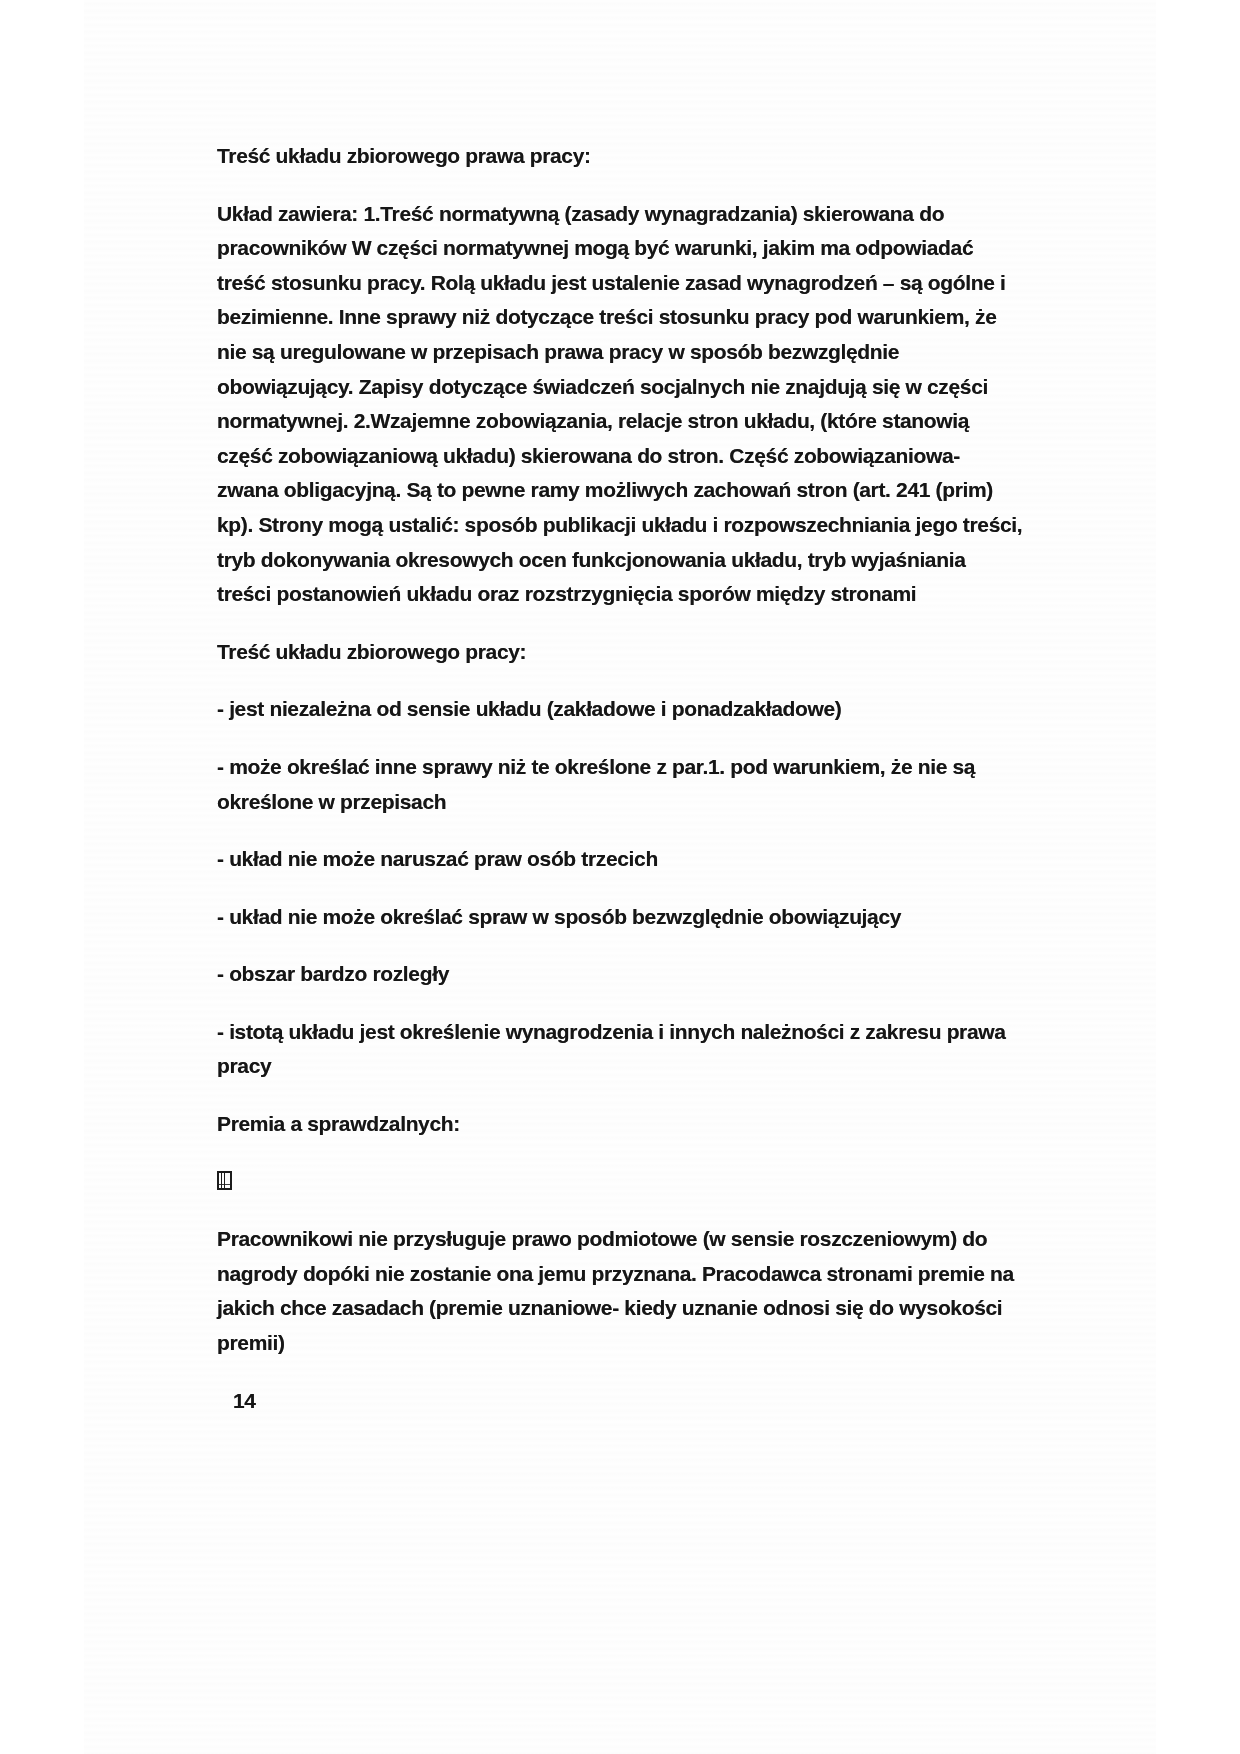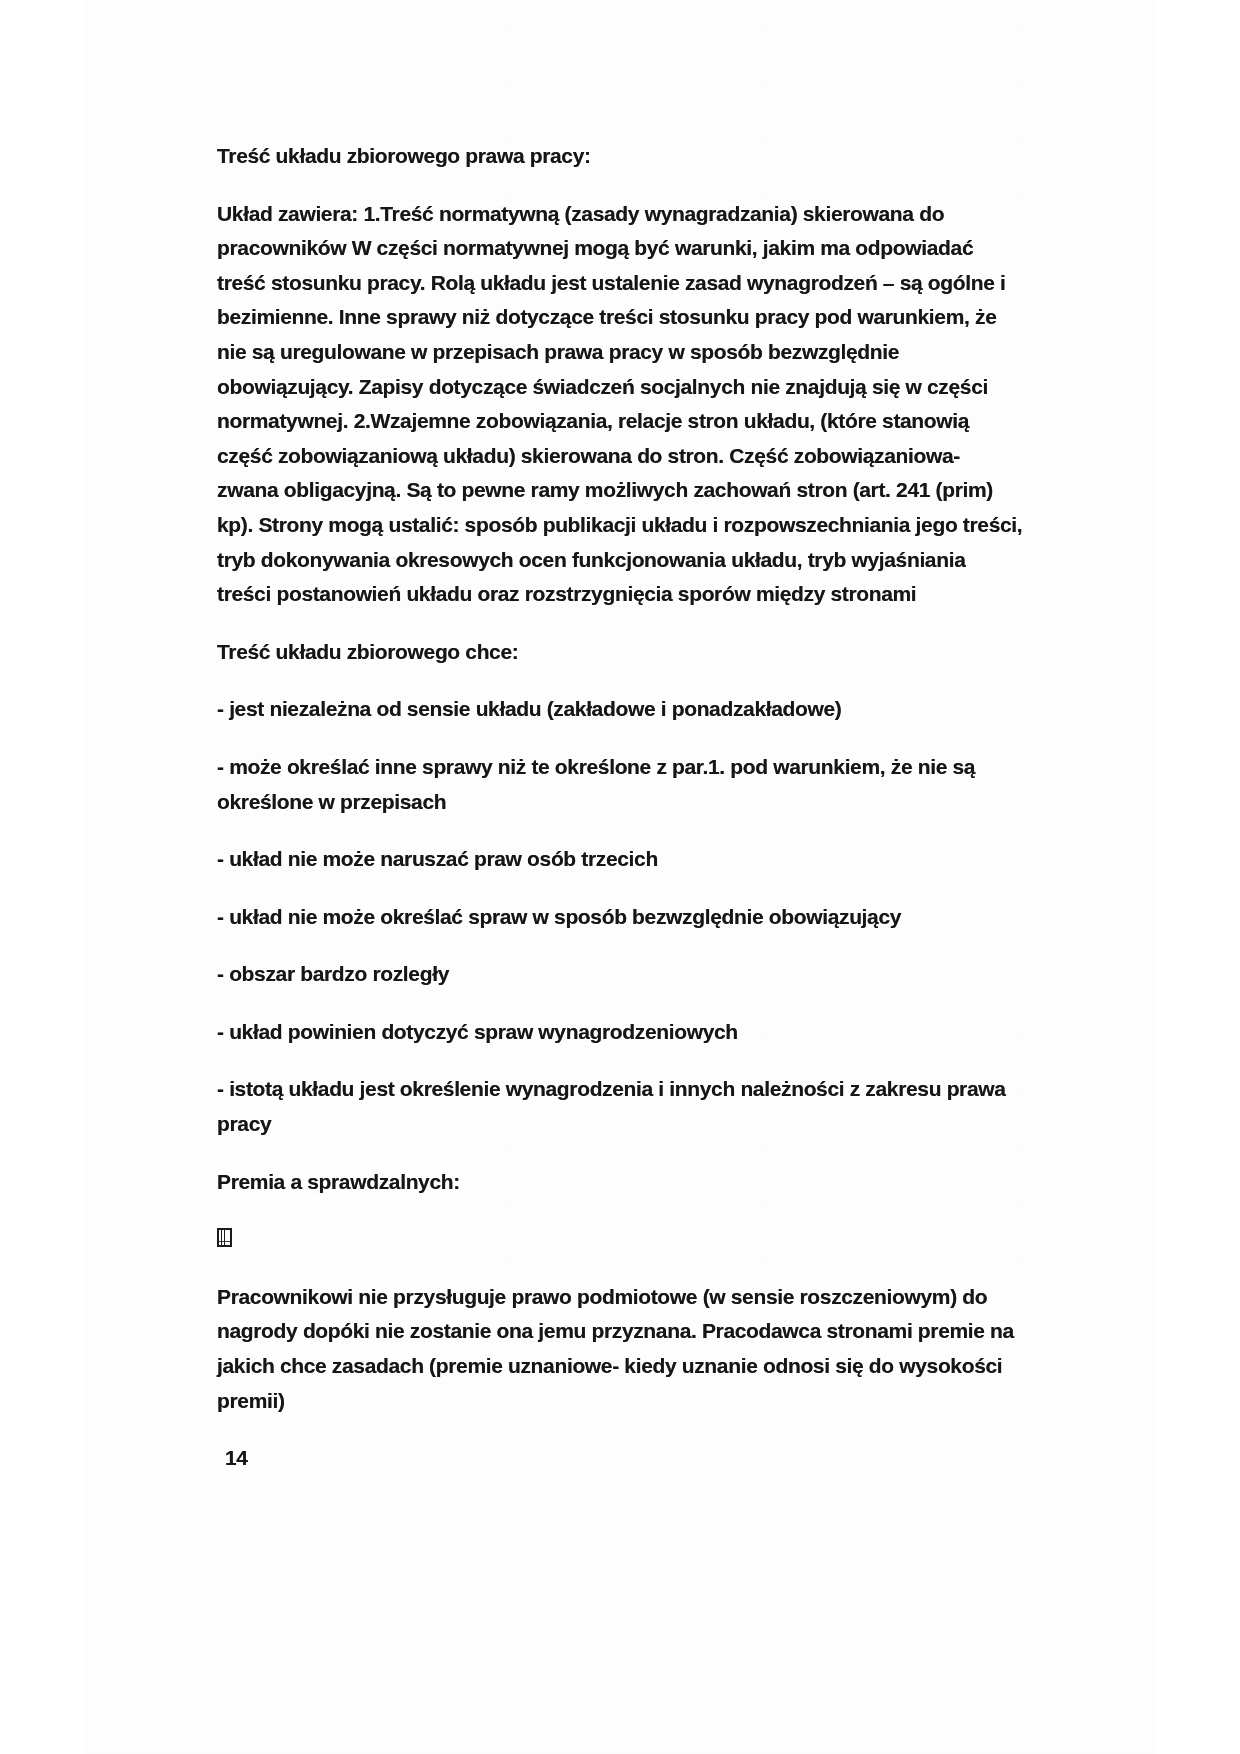--- a/index.html
+++ b/index.html
@@ -44,46 +44,45 @@
     height: 15px;
     border: 2px solid #1c1c1c;
     margin-right: 16px;
     vertical-align: -1px;
     background:
       linear-gradient(90deg, transparent 0 2px, #1c1c1c 2px 3px, transparent 3px 5px,
                       #1c1c1c 5px 6px, transparent 6px 11px),
       linear-gradient(0deg, transparent 0 3px, rgba(28,28,28,0.85) 3px 4px, transparent 4px 15px);
   }
   .pagenum {
-    margin: 8px;
+    margin: 16px;
     text-shadow: 0 0 0.5px rgba(0,0,0,0.55);
   }
 </style>
 </head>
 <body>
 
 <div class="page">
 
   <p class="block heading">Treść układu zbiorowego prawa pracy:</p>
 
   <p class="block">Układ zawiera: 1.Treść normatywną (zasady wynagradzania) skierowana do pracowników W części normatywnej mogą być warunki, jakim ma odpowiadać treść stosunku pracy. Rolą układu jest ustalenie zasad wynagrodzeń – są ogólne i bezimienne. Inne sprawy niż dotyczące treści stosunku pracy pod warunkiem, że nie są uregulowane w przepisach prawa pracy w sposób bezwzględnie obowiązujący. Zapisy dotyczące świadczeń socjalnych nie znajdują się w części normatywnej. 2.Wzajemne zobowiązania, relacje stron układu, (które stanowią część zobowiązaniową układu) skierowana do stron. Część zobowiązaniowa- zwana obligacyjną. Są to pewne ramy możliwych zachowań stron (art. 241 (prim) kp). Strony mogą ustalić: sposób publikacji układu i rozpowszechniania jego treści, tryb dokonywania okresowych ocen funkcjonowania układu, tryb wyjaśniania treści postanowień układu oraz rozstrzygnięcia sporów między stronami</p>
 
-  <p class="block heading">Treść układu zbiorowego chce:</p>
+  <p class="block heading">Treść układu zbiorowego pracy:</p>
 
   <p class="block">- jest niezależna od sensie układu (zakładowe i ponadzakładowe)</p>
 
   <p class="block">- może określać inne sprawy niż te określone z par.1. pod warunkiem, że nie są określone w przepisach</p>
 
   <p class="block">- układ nie może naruszać praw osób trzecich</p>
 
   <p class="block">- układ nie może określać spraw w sposób bezwzględnie obowiązujący</p>
 
   <p class="block">- obszar bardzo rozległy</p>
 
-  <p class="block">- układ powinien dotyczyć spraw wynagrodzeniowych</p>
 
   <p class="block">- istotą układu jest określenie wynagrodzenia i innych należności z zakresu prawa pracy</p>
 
   <p class="block heading">Premia a sprawdzalnych:</p>
 
   <p class="block"><span class="tofu"></span></p>
 
 
   <p class="block">Pracownikowi nie przysługuje prawo podmiotowe (w sensie roszczeniowym) do nagrody dopóki nie zostanie ona jemu przyznana. Pracodawca stronami premie na jakich chce zasadach (premie uznaniowe- kiedy uznanie odnosi się do wysokości premii)</p>
 

